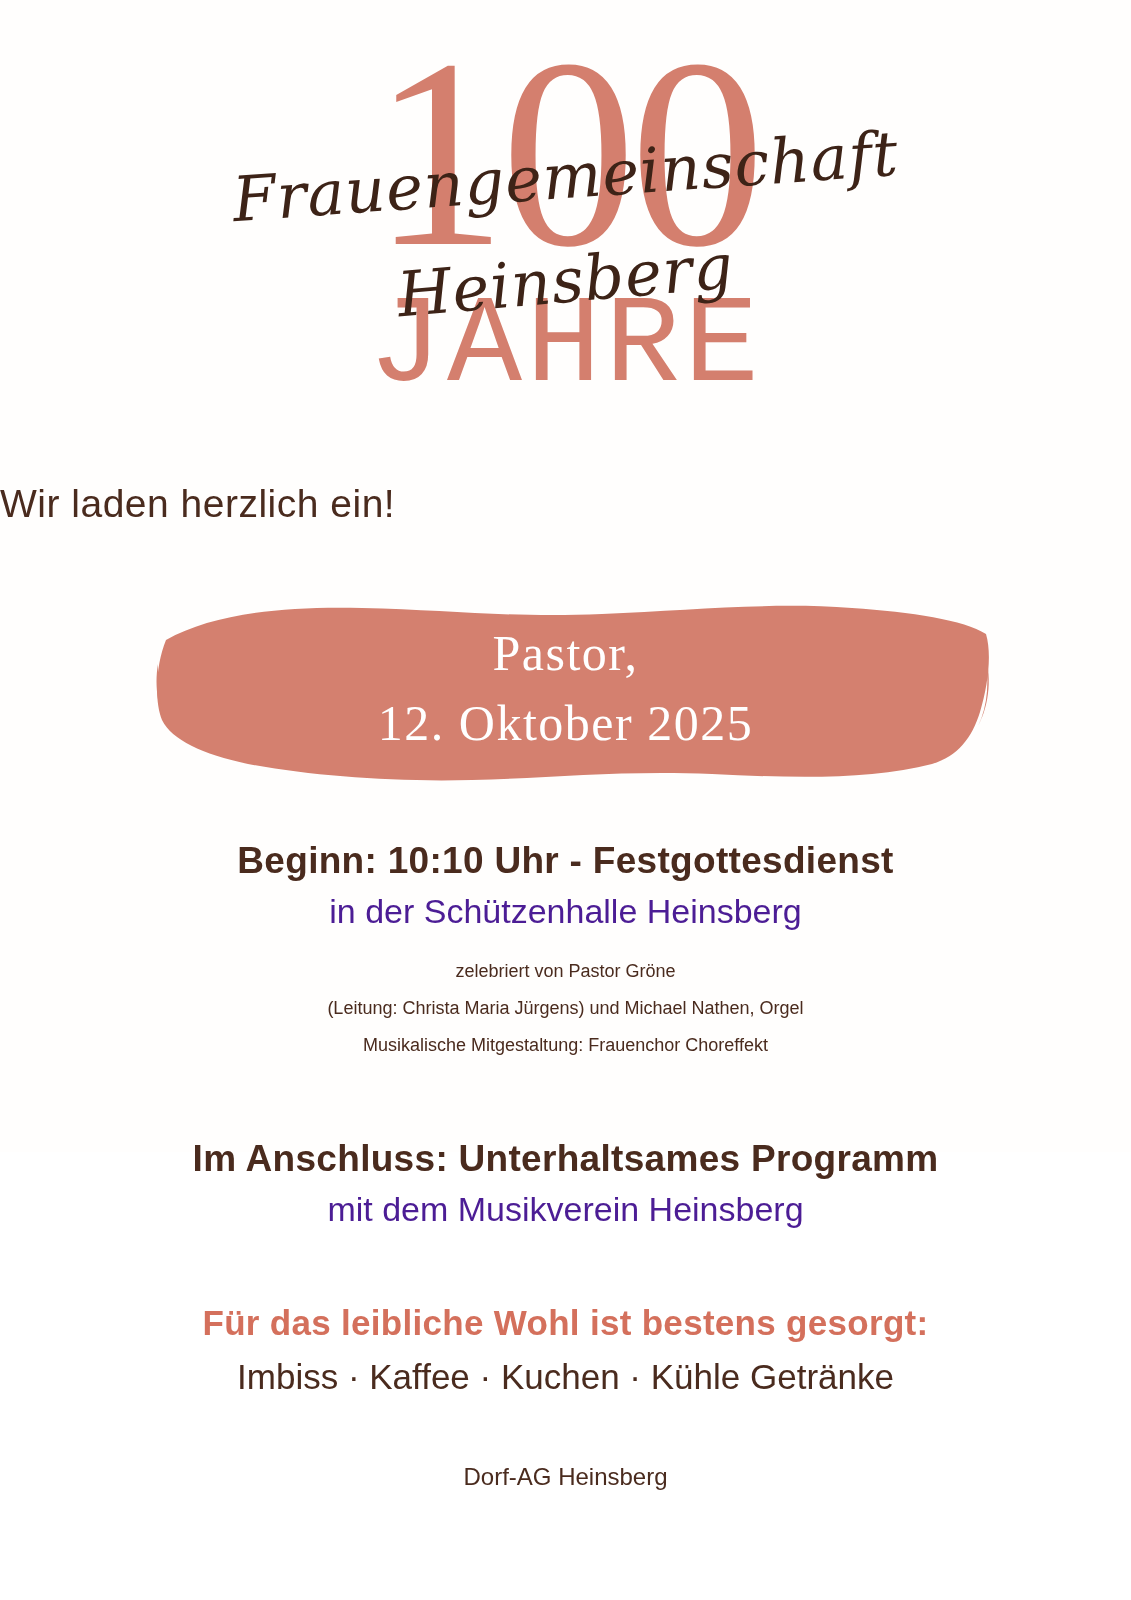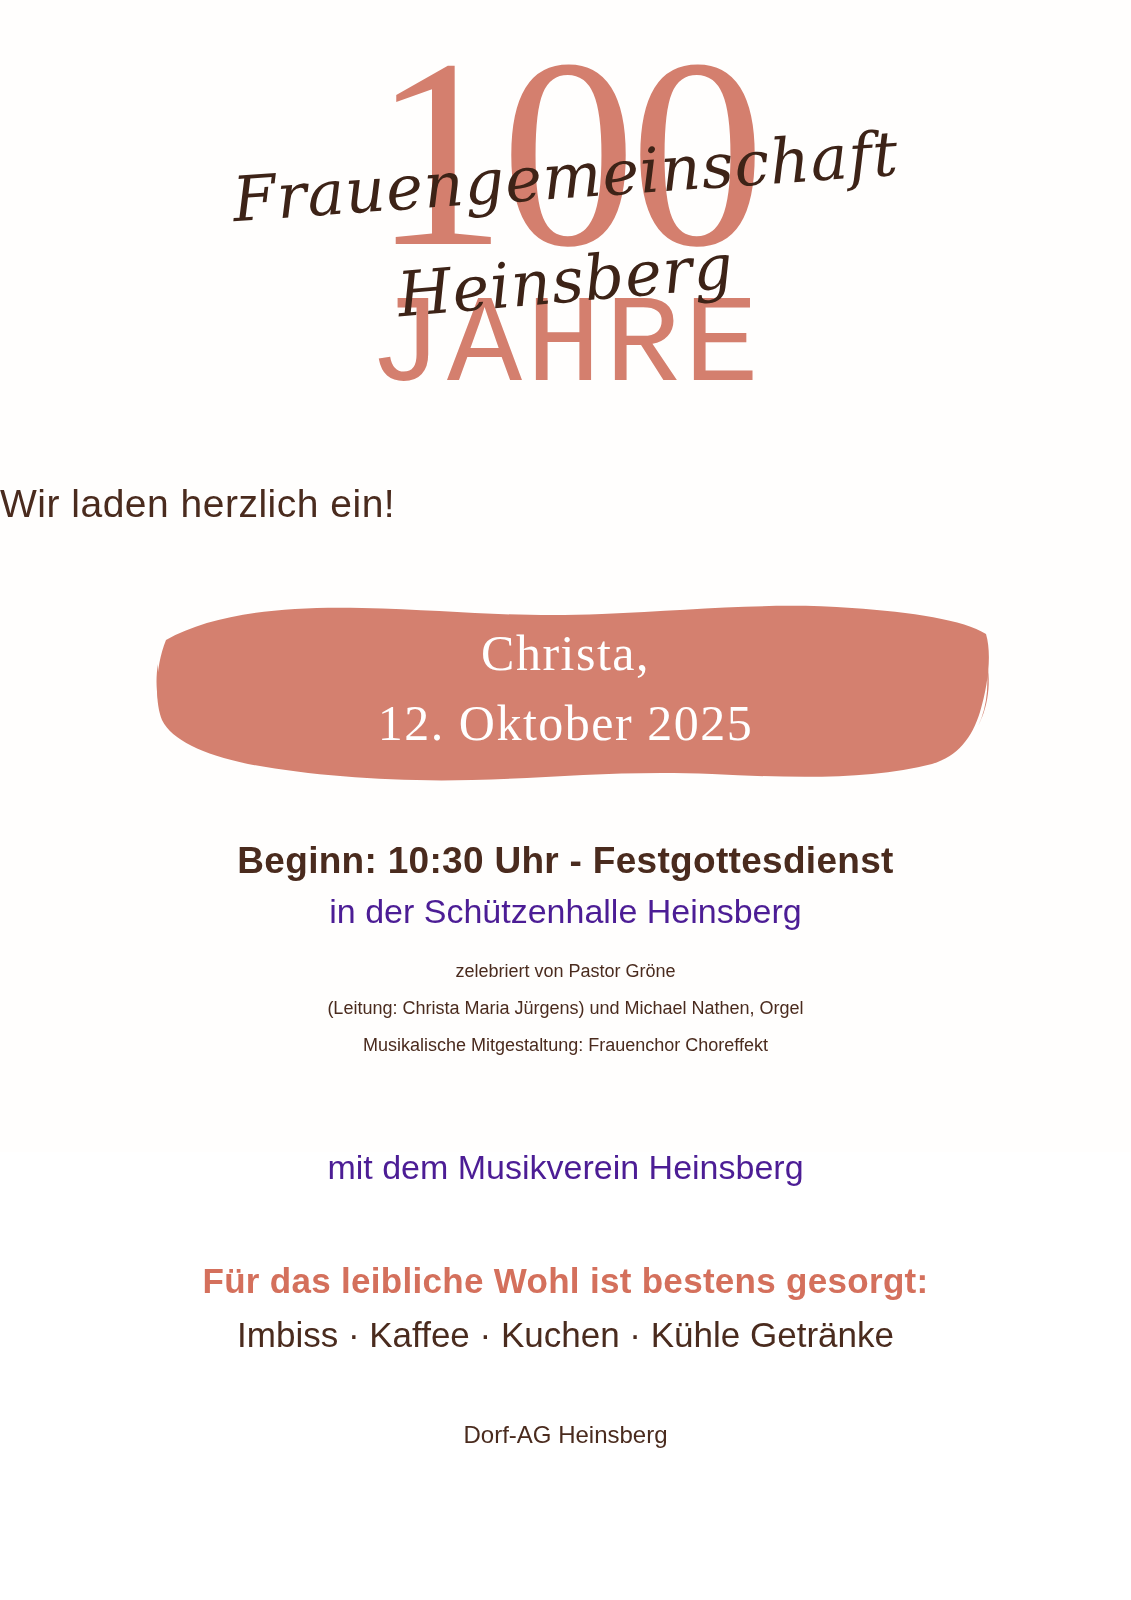--- a/index.html
+++ b/index.html
@@ -184,36 +184,37 @@
 
   <div class="invite">Wir laden herzlich ein!</div>
 
   <div class="brush-wrap">
     <svg class="brush" viewBox="0 0 840 196" preserveAspectRatio="none">
       <path d="M14,46 C60,20 130,12 210,14 C300,16 360,24 450,20 C540,16 620,8 700,14 C760,18 812,26 834,40 C840,60 836,92 828,118 C820,144 806,162 780,170 C720,186 640,184 560,180 C470,176 400,184 320,186 C240,188 160,182 96,170 C50,160 20,146 10,126 C2,106 4,70 14,46 Z" fill="#d4806f"></path>
       <path d="M6,70 C2,92 6,120 18,136 C10,124 6,100 6,70 Z" fill="#d4806f"></path>
       <path d="M832,58 C840,80 838,110 826,132 C836,112 838,84 832,58 Z" fill="#d4806f"></path>
     </svg>
     <div class="date-text">
-      <div>Christa,</div>
+      <div>Pastor,</div>
       <div>12. Oktober 2025</div>
     </div>
   </div>
 
   <div class="program">
-    <div class="head-bold">Beginn: 10:30 Uhr - Festgottesdienst</div>
+    <div class="head-bold">Beginn: 10:10 Uhr - Festgottesdienst</div>
     <div class="sub-line">in der Schützenhalle Heinsberg</div>
     <div class="detail">
       <div>zelebriert von Pastor Gröne</div>
       <div>(Leitung: Christa Maria Jürgens) und Michael Nathen, Orgel</div>
       <div>Musikalische Mitgestaltung: Frauenchor Choreffekt</div>
     </div>
 
     <div class="block-gap"></div>
 
+    <div class="head-bold">Im Anschluss: Unterhaltsames Programm</div>
     <div class="sub-line">mit dem Musikverein Heinsberg</div>
 
     <div class="block-gap"></div>
 
     <div class="highlight">Für das leibliche Wohl ist bestens gesorgt:</div>
     <div class="food">Imbiss · Kaffee · Kuchen · Kühle Getränke</div>
   </div>
 
   <div class="footer">Dorf-AG Heinsberg</div>
 

